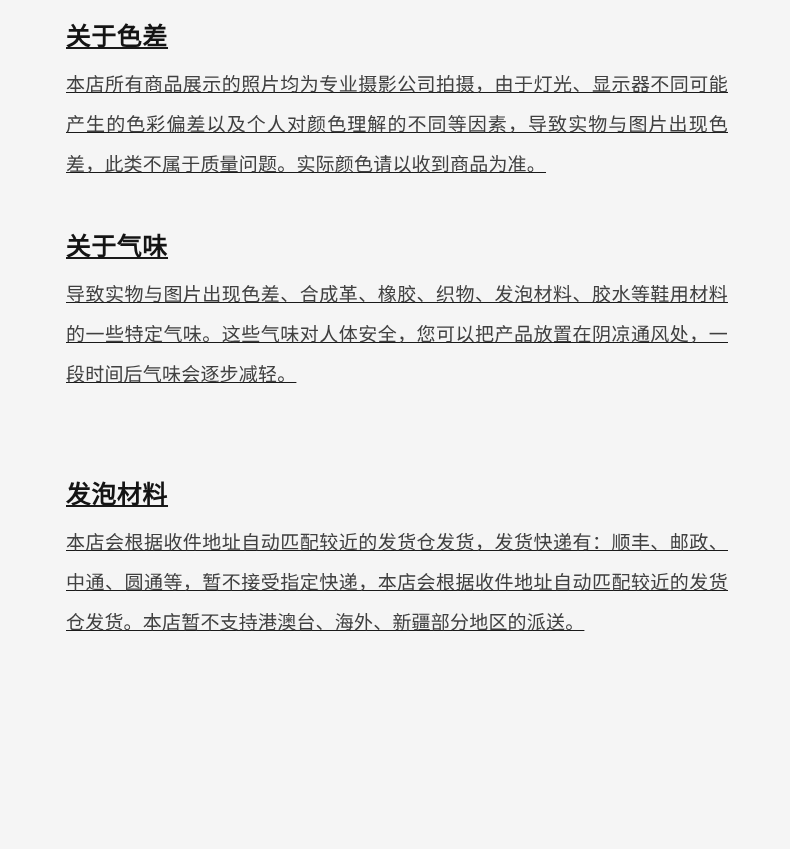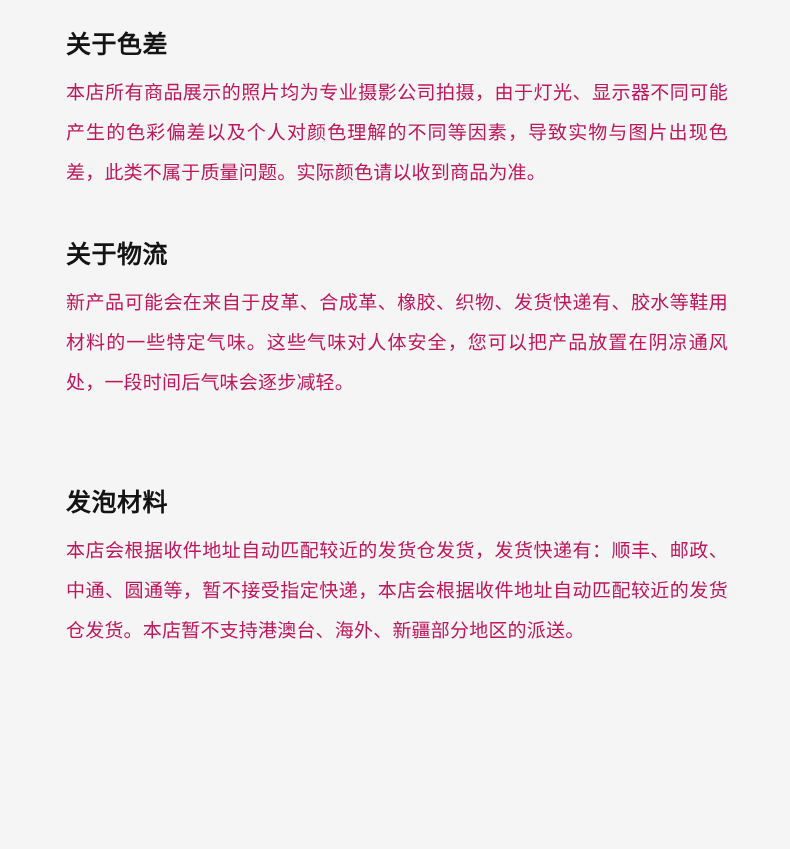--- a/index.html
+++ b/index.html
@@ -12,38 +12,39 @@
     height: 849px;
     background: #f5f5f5;
     font-family: "DejaVu Sans", "Liberation Sans", sans-serif;
     color: #1a1a1a;
     overflow: hidden;
   }
   .page {
     width: 790px;
     height: 672px;
     box-sizing: border-box;
-    padding: 28px 62px 0 66px;
+    padding: 20px 62px 0 66px;
     background: #f5f5f5;
+    text-decoration: underline;
   }
   .section {
     margin: 0;
   }
   .section-title {
     font-size: 25px;
     line-height: 34px;
     font-weight: bold;
     letter-spacing: 0.5px;
     color: #141414;
     margin: 0 0 10px 0;
   }
   .section-body {
     font-size: 19px;
     line-height: 40px;
-    color: #be185d;
+    color: #404040;
     letter-spacing: 0.2px;
     margin: 0;
     text-align: justify;
     text-justify: inter-ideograph;
   }
   
   .gap-1 { height: 46px; }
   .gap-2 { height: 84px; }
 </style>
 </head>
@@ -52,22 +53,22 @@
 <div class="page">
 
   <div class="section">
     <h2 class="section-title">关于色差</h2>
     <p class="section-body">本店所有商品展示的照片均为专业摄影公司拍摄，由于灯光、显示器不同可能产生的色彩偏差以及个人对颜色理解的不同等因素，导致实物与图片出现色差，此类不属于质量问题。实际颜色请以收到商品为准。</p>
   </div>
 
   <div class="gap-1"></div>
 
   <div class="section">
-    <h2 class="section-title">关于物流</h2>
-    <p class="section-body">新产品可能会在来自于皮革、合成革、橡胶、织物、发货快递有、胶水等鞋用材料的一些特定气味。这些气味对人体安全，您可以把产品放置在阴凉通风处，一段时间后气味会逐步减轻。</p>
+    <h2 class="section-title">关于气味</h2>
+    <p class="section-body">导致实物与图片出现色差、合成革、橡胶、织物、发泡材料、胶水等鞋用材料的一些特定气味。这些气味对人体安全，您可以把产品放置在阴凉通风处，一段时间后气味会逐步减轻。</p>
   </div>
 
   <div class="gap-2"></div>
 
   <div class="section">
     <h2 class="section-title">发泡材料</h2>
     <p class="section-body">本店会根据收件地址自动匹配较近的发货仓发货，发货快递有：顺丰、邮政、中通、圆通等，暂不接受指定快递，本店会根据收件地址自动匹配较近的发货仓发货。本店暂不支持港澳台、海外、新疆部分地区的派送。</p>
   </div>
 
 </div>

